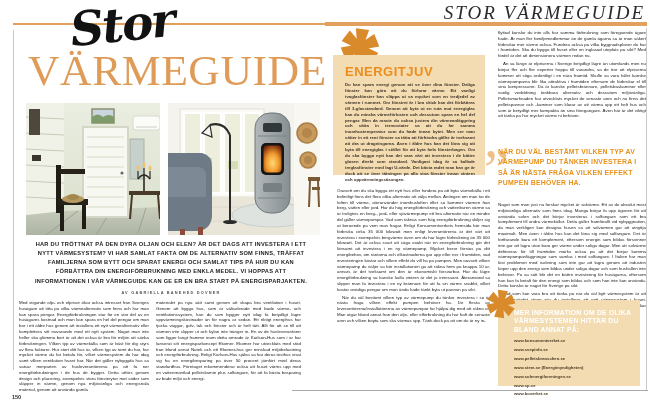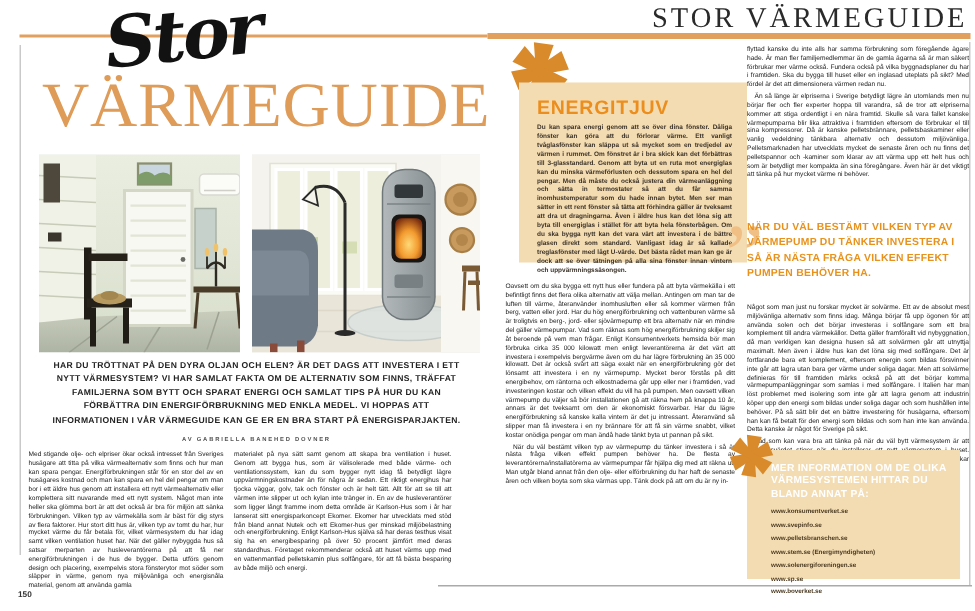--- a/index.html
+++ b/index.html
@@ -184,33 +184,33 @@
   </div>
 
   <div class="abs intro" style="left:30px;top:240px;width:282px;">HAR DU TRÖTTNAT PÅ DEN DYRA OLJAN OCH ELEN? ÄR DET DAGS ATT INVESTERA I ETT NYTT VÄRMESYSTEM? VI HAR SAMLAT FAKTA OM DE ALTERNATIV SOM FINNS, TRÄFFAT FAMILJERNA SOM BYTT OCH SPARAT ENERGI OCH SAMLAT TIPS PÅ HUR DU KAN FÖRBÄTTRA DIN ENERGIFÖRBRUKNING MED ENKLA MEDEL. VI HOPPAS ATT INFORMATIONEN I VÅR VÄRMEGUIDE KAN GE ER EN BRA START PÅ ENERGISPARJAKTEN.</div>
   <div class="abs byline" style="left:30px;top:290px;width:282px;">AV GABRIELLA BANEHED DOVNER</div>
 
   <div class="abs tiny" style="left:19px;top:300px;width:130px;height:86px;">Med stigande olje- och elpriser ökar också intresset från Sveriges husägare att titta på vilka värmealternativ som finns och hur man kan spara pengar. Energiförbrukningen står för en stor del av en husägares kostnad och man kan spara en hel del pengar om man bor i ett äldre hus genom att installera ett nytt värmealternativ eller komplettera sitt nuvarande med ett nytt system. Något man inte heller ska glömma bort är att det också är bra för miljön att sänka förbrukningen. Vilken typ av värmekälla som är bäst för dig styrs av flera faktorer. Hur stort ditt hus är, vilken typ av tomt du har, hur mycket värme du får betala för, vilket värmesystem du har idag samt vilken ventilation huset har. När det gäller nybyggda hus så satsar merparten av husleverantörerna på att få ner energiförbrukningen i de hus de bygger. Detta utförs genom design och placering, exempelvis stora fönsterytor mot söder som släpper in värme, genom nya miljövänliga och energisnåla material, genom att använda gamla</div>
   <div class="abs tiny" style="left:156px;top:300px;width:145px;height:86px;">materialet på nya sätt samt genom att skapa bra ventilation i huset. Genom att bygga hus, som är välisolerade med både värme- och ventilationssystem, kan du som bygger nytt idag få betydligt lägre uppvärmningskostnader än för några år sedan. Ett riktigt energihus har tjocka väggar, golv, tak och fönster och är helt tätt. Allt för att se till att värmen inte slipper ut och kylan inte tränger in. En av de husleverantörer som ligger långt framme inom detta område är Karlson-Hus som i år har lanserat sitt energisparkoncept Ekomer. Ekomer har utvecklats med stöd från bland annat Nutek och ett Ekomer-hus ger minskad miljöbelastning och energiförbrukning. Enligt Karlson-Hus själva så har deras testhus visat sig ha en energibesparing på över 50 procent jämfört med deras standardhus. Företaget rekommenderar också att huset värms upp med en vattenmantlad pelletskamin plus solfångare, för att få bästa besparing av både miljö och energi.</div>
 
   <div class="abs folio" style="left:12px;top:394px;">150</div>
 
-  <div class="abs right-header" style="right:5px;top:2px;">STOR VÄRMEGUIDE</div>
+  <div class="abs right-header" style="right:5px;top:2px;font-style:italic;">STOR VÄRMEGUIDE</div>
 
   <div class="abs" style="left:340px;top:26px;">
     <svg width="40" height="42" viewBox="-21 -21 42 42">
       <g fill="#D98A2B" transform="rotate(8)">
         <polygon points="-3,0 -7,-19 7,-19 3,0 7,19 -7,19"></polygon>
         <polygon points="-3,0 -7,-19 7,-19 3,0 7,19 -7,19" transform="rotate(60)"></polygon>
         <polygon points="-3,0 -7,-19 7,-19 3,0 7,19 -7,19" transform="rotate(120)"></polygon>
       </g>
     </svg>
   </div>
 
-  <div class="abs energy-box" style="left:346px;top:55px;width:152px;height:120px;">
+  <div class="abs energy-box" style="left:333px;top:55px;width:152px;height:120px;">
     <div class="energy-title" style="margin:10px 10px 4px 12px;">ENERGITJUV</div>
     <div class="boxtext" style="margin:0 10px 0 12px;">Du kan spara energi genom att se över dina fönster. Dåliga fönster kan göra att du förlorar värme. Ett vanligt tvåglasfönster kan släppa ut så mycket som en tredjedel av värmen i rummet. Om fönstret är i bra skick kan det förbättras till 3-glasstandard. Genom att byta ut en ruta mot energiglas kan du minska värmeförlusten och dessutom spara en hel del pengar. Men då måste du också justera din värmeanläggning och sätta in termostater så att du får samma inomhustemperatur som du hade innan bytet. Men ser man sätter in ett rent fönster så tätta att förhindra gäller är tveksamt att dra ut dragningarna. Även i äldre hus kan det löna sig att byta till energiglas i stället för att byta hela fönsterbågen. Om du ska bygga nytt kan det vara värt att investera i de bättre glasen direkt som standard. Vanligast idag är så kallade treglasfönster med lågt U-värde. Det bästa rådet man kan ge är dock att se över tätningen på alla sina fönster innan vintern och uppvärmningssäsongen.</div>
   </div>
 
   <div class="abs tiny" style="left:337px;top:188px;width:153px;height:200px;">
     <p>Oavsett om du ska bygga ett nytt hus eller fundera på att byta värmekälla i ett befintligt finns det flera olika alternativ att välja mellan. Antingen om man tar de luften till värme, återanvänder inomhusluften eller så kommer värmen från berg, vatten eller jord. Har du hög energiförbrukning och vattenburen värme så är troligtvis en berg-, jord- eller sjövärmepump ett bra alternativ när en mindre del gäller värmepumpar. Vad som räknas som hög energiförbrukning skiljer sig åt beroende på vem man frågar. Enligt Konsumentverkets hemsida bör man förbruka cirka 35 000 kilowatt men enligt leverantörerna är det värt att investera i exempelvis bergvärme även om du har lägre förbrukning än 35 000 kilowatt. Det är också svårt att säga exakt när en energiförbrukning gör det lönsamt att investera i en ny värmepump. Mycket beror förstås på ditt energibehov, om räntorna och elkostnaderna går upp eller ner i framtiden, vad investeringen kostar och vilken effekt du vill ha på pumpen. Men oavsett vilken värmepump du väljer så bör installationen gå att räkna hem på knappa 10 år, annars är det tveksamt om den är ekonomiskt försvarbar. Har du lägre energiförbrukning så kanske kalla vintern är det ju intressant. Återanvänd så slipper man få investera i en ny brännare för att få sin värme snabbt, vilket kostar onödiga pengar om man ändå hade tänkt byta ut pannan på sikt.</p>
     <p>När du väl bestämt vilken typ av värmepump du tänker investera i så är nästa fråga vilken effekt pumpen behöver ha. De flesta av leverantörerna/installatörerna av värmepumpar får hjälpa dig med att räkna ut. Man utgår bland annat från den olje- eller elförbrukning du har haft de senaste åren och vilken boyta som ska värmas upp. Tänk dock på att om du är ny in-</p>
   </div>
 
   <div class="abs tiny" style="left:498px;top:30px;width:148px;height:112px;">

